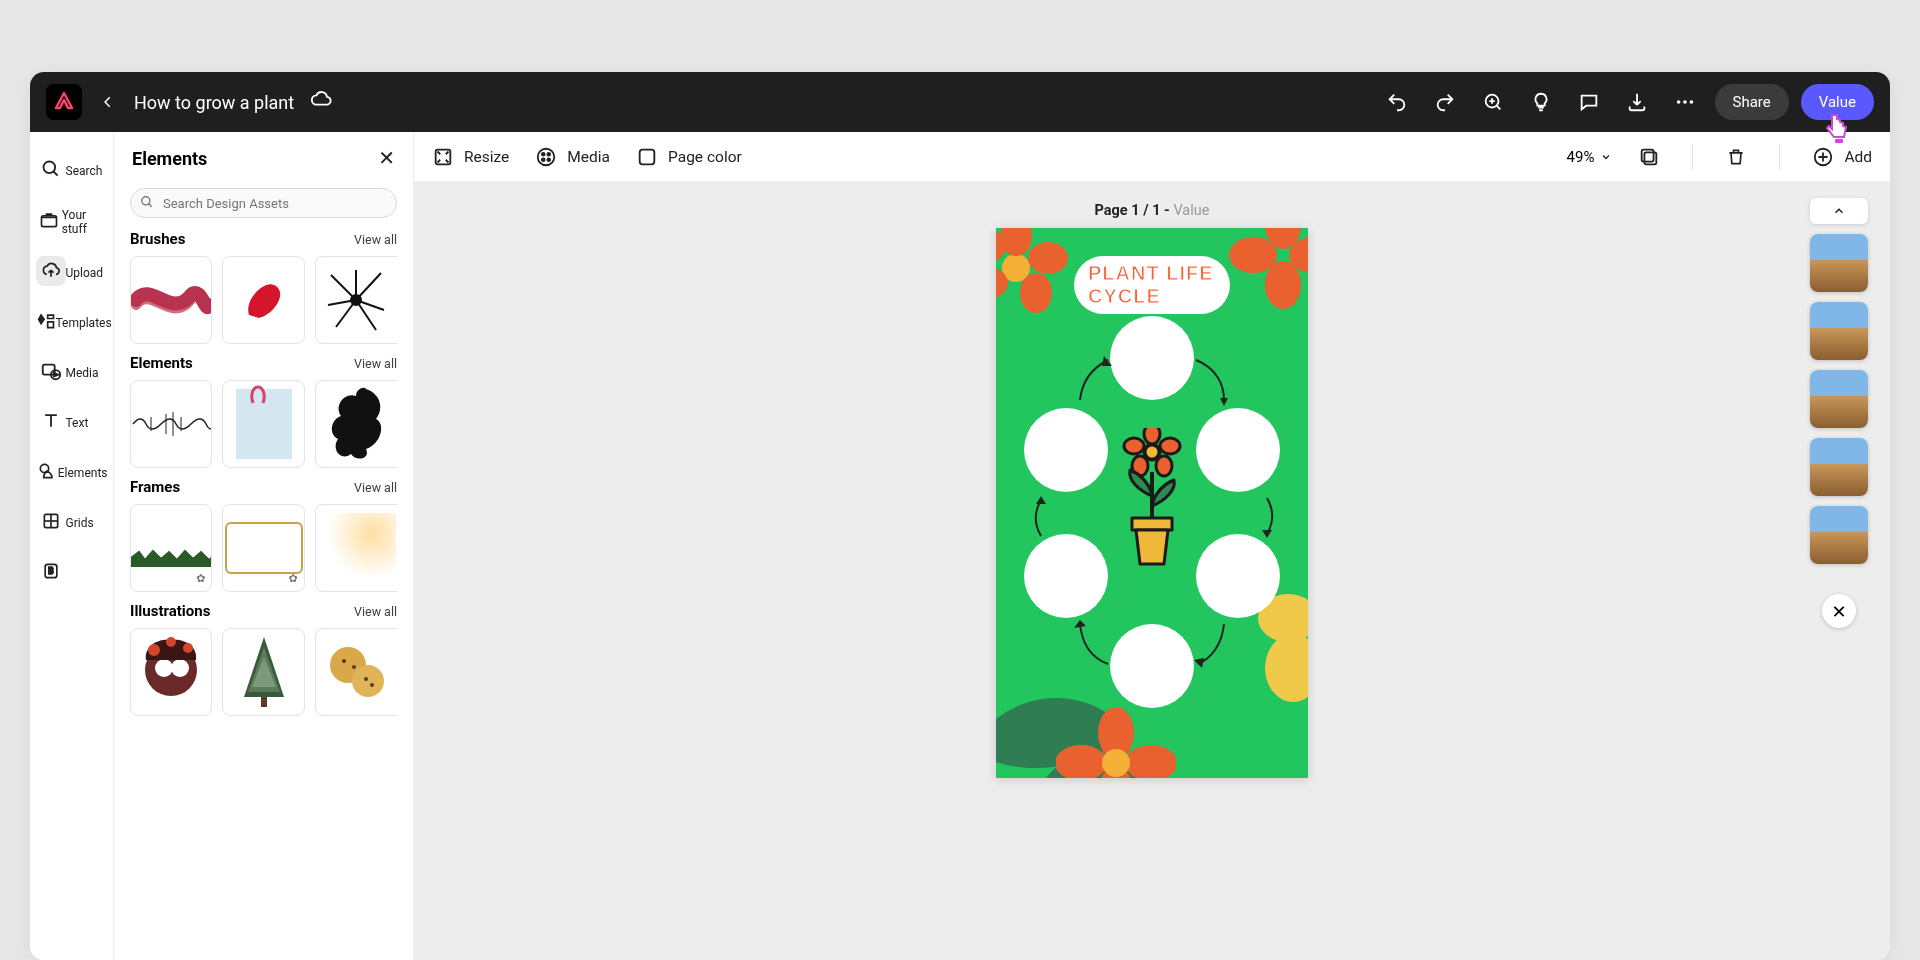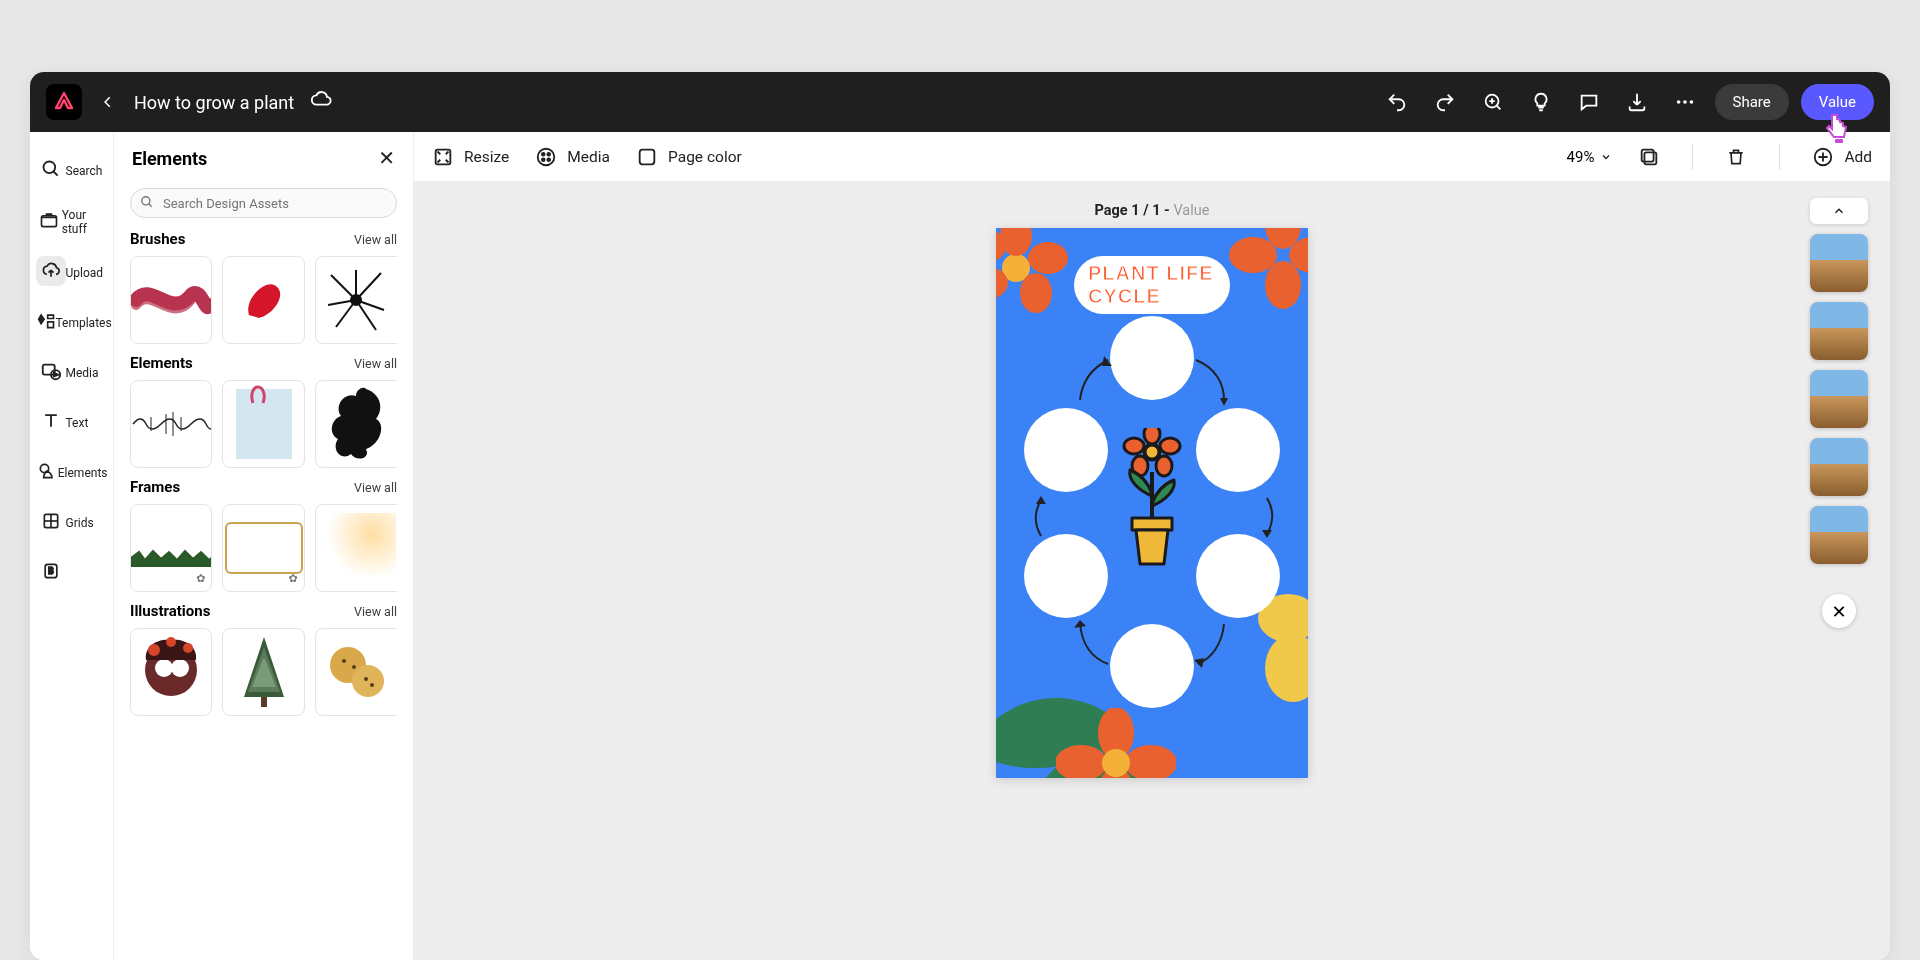--- a/index.html
+++ b/index.html
@@ -41,21 +41,21 @@
 .thumb { width:92px; height:88px; border:1px solid #e4e4e4; border-radius:8px; background:#fff; display:flex; align-items:center; justify-content:center; cursor:pointer; overflow:hidden; position:relative; }
 .action-bar { height:50px; border-bottom:1px solid #eee; display:flex; align-items:center; padding:0 18px; gap:26px; }
 .action { display:flex; align-items:center; gap:10px; font-size:15.5px; color:#222; cursor:pointer; }
 .action-icon { width:22px; height:22px; display:flex; align-items:center; justify-content:center; }
 .action-spacer { flex:1; }
 .zoom { display:flex; align-items:center; gap:6px; font-size:15px; cursor:pointer; }
 .divider { width:1px; height:26px; background:#e2e2e2; margin:0 6px; }
 .canvas-wrap { flex:1; background:#ededed; position:relative; overflow:hidden; }
 .page-label { position:absolute; left:50%; top:20px; transform:translateX(-50%); font-size:14.5px; color:#222; }
 .page-label .faded { color:#999; }
-.artboard { position:absolute; left:50%; top:46px; transform:translateX(-50%); width:312px; height:550px; background:#3b82f6; box-shadow:0 2px 10px rgba(0,0,0,.15); overflow:hidden; }
+.artboard { position:absolute; left:50%; top:46px; transform:translateX(-50%); width:312px; height:550px; background:#22c55e; box-shadow:0 2px 10px rgba(0,0,0,.15); overflow:hidden; }
 .ab-title { position:absolute; top:28px; left:50%; transform:translateX(-50%); background:#fff; border-radius:30px; padding:6px 14px; font-family: "Arial Black", Impact, sans-serif; font-weight:900; font-size:20px; letter-spacing:1px; color:#ff5a2b; -webkit-text-stroke:1px #fff; }
 .circle { position:absolute; width:84px; height:84px; background:#fff; border-radius:50%; }
 .flower-deco { position:absolute; }
 .right-rail { position:absolute; right:20px; top:16px; width:62px; display:flex; flex-direction:column; align-items:center; gap:10px; }
 .collapse-btn { width:58px; height:26px; background:#fff; border-radius:6px; box-shadow:0 1px 4px rgba(0,0,0,.15); display:flex; align-items:center; justify-content:center; font-size:14px; cursor:pointer; }
 .rthumb { width:58px; height:58px; border-radius:8px; overflow:hidden; box-shadow:0 1px 4px rgba(0,0,0,.2); cursor:pointer; background:linear-gradient(#7fb8e6 45%, #c9965a 45%, #8a5e30 100%); }
 .close-rail { width:34px; height:34px; background:#fff; border-radius:50%; box-shadow:0 1px 4px rgba(0,0,0,.2); display:flex; align-items:center; justify-content:center; font-size:18px; cursor:pointer; margin-top:20px; }
 .arrow-svg { position:absolute; }
 .center-col { flex:1; display:flex; flex-direction:column;border-radius:22px; }
 </style>

